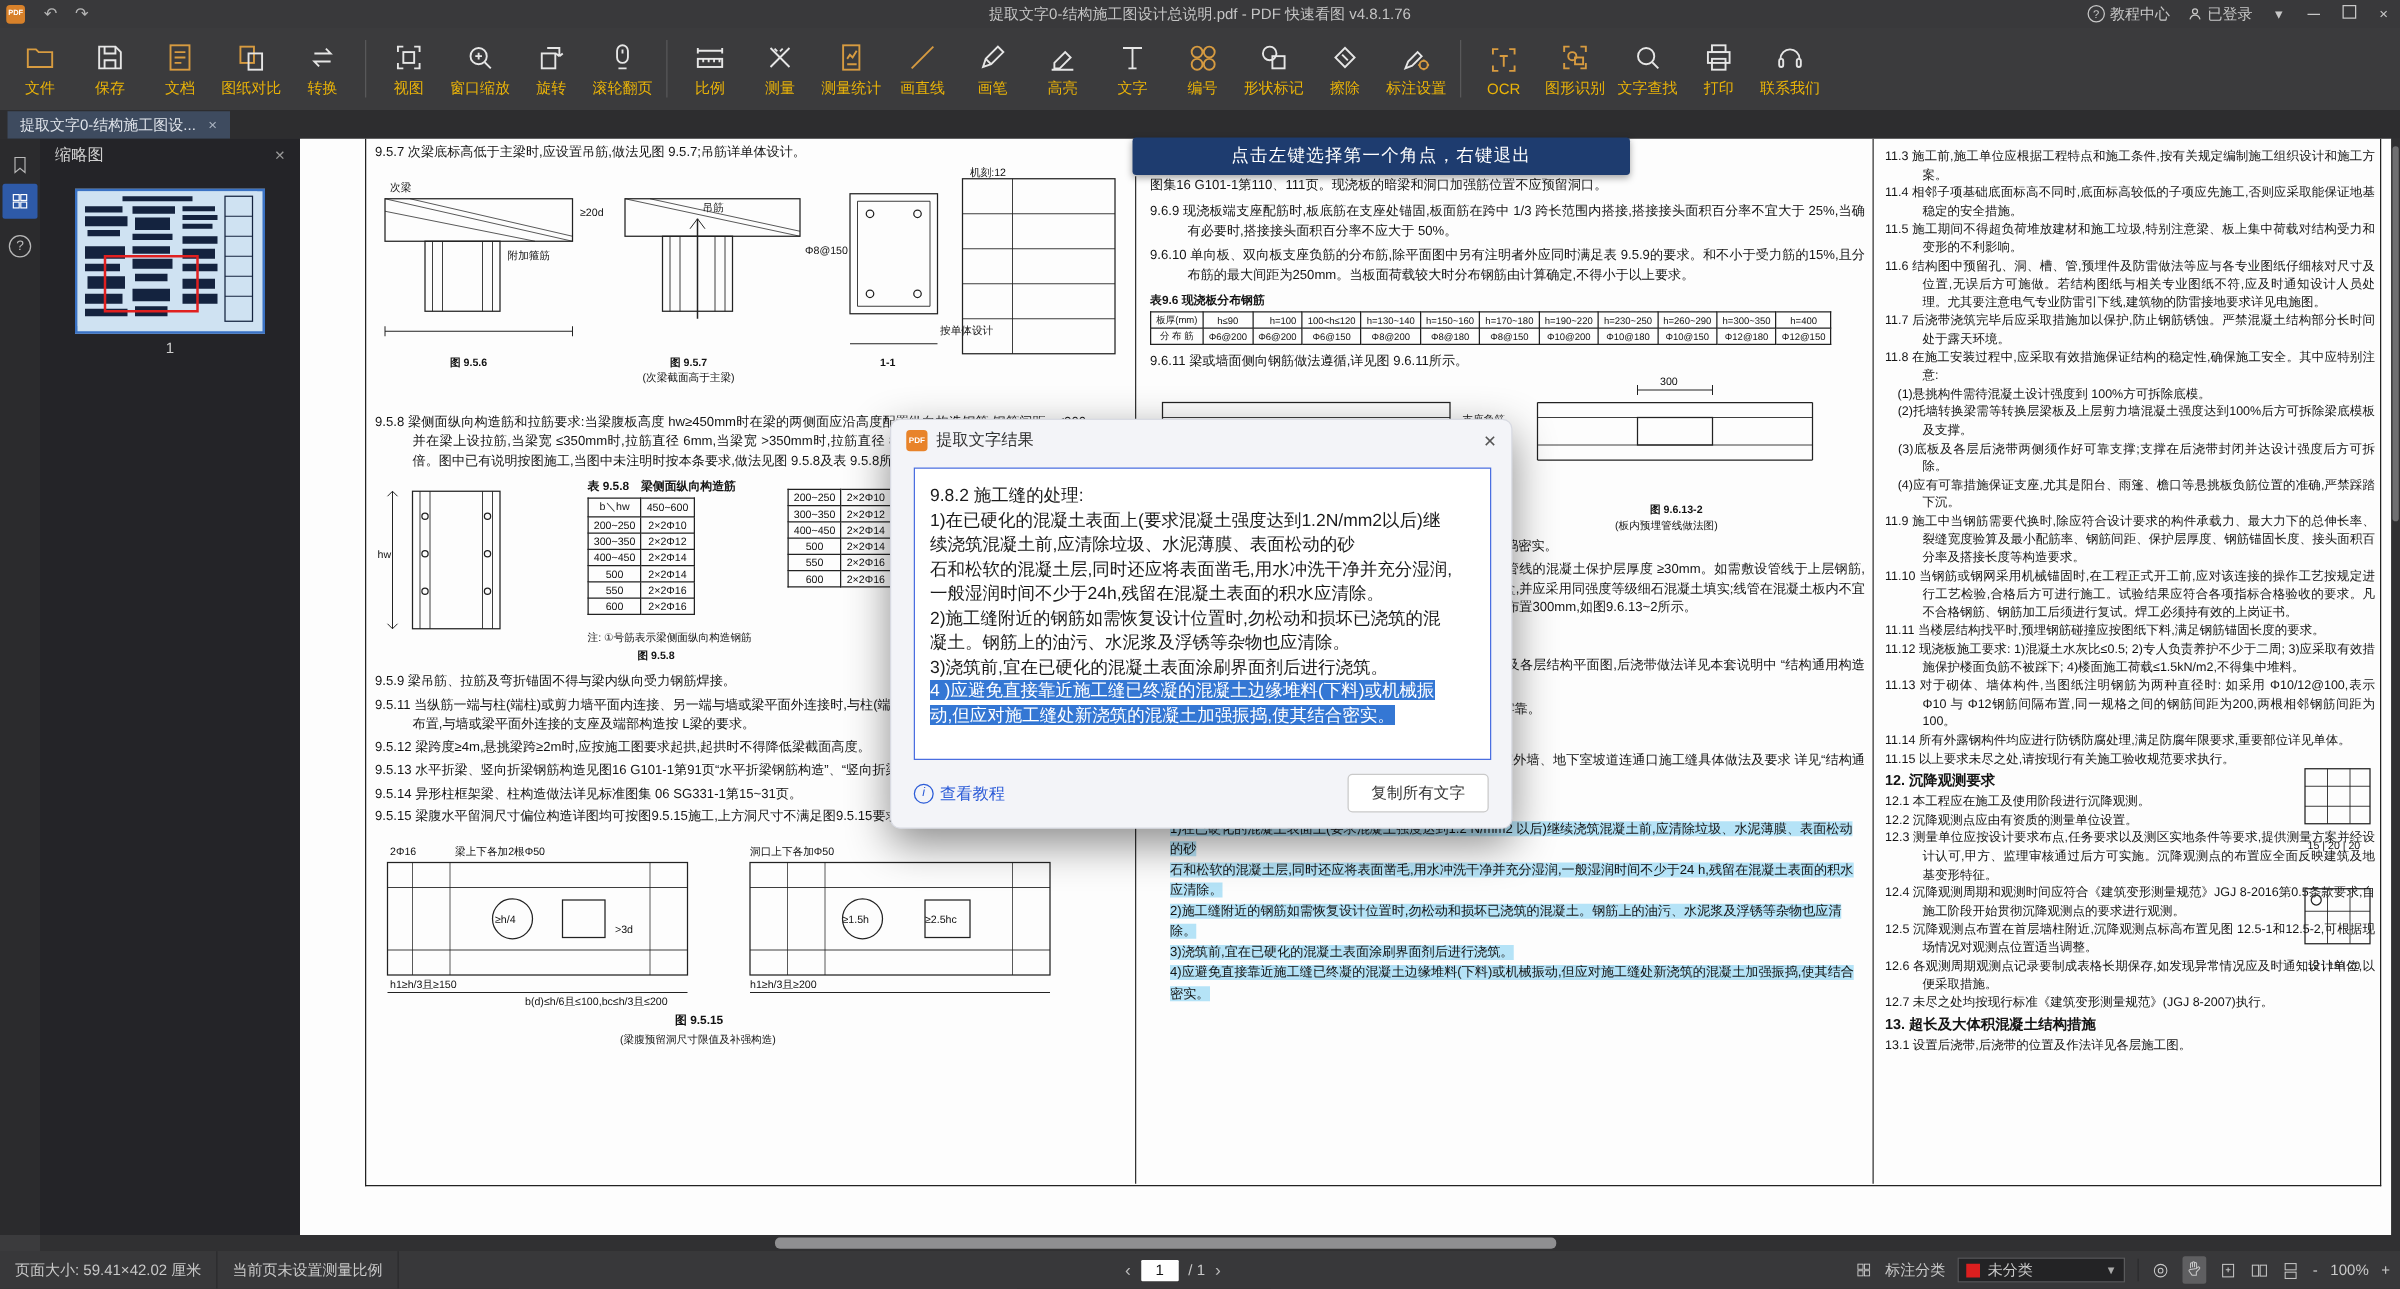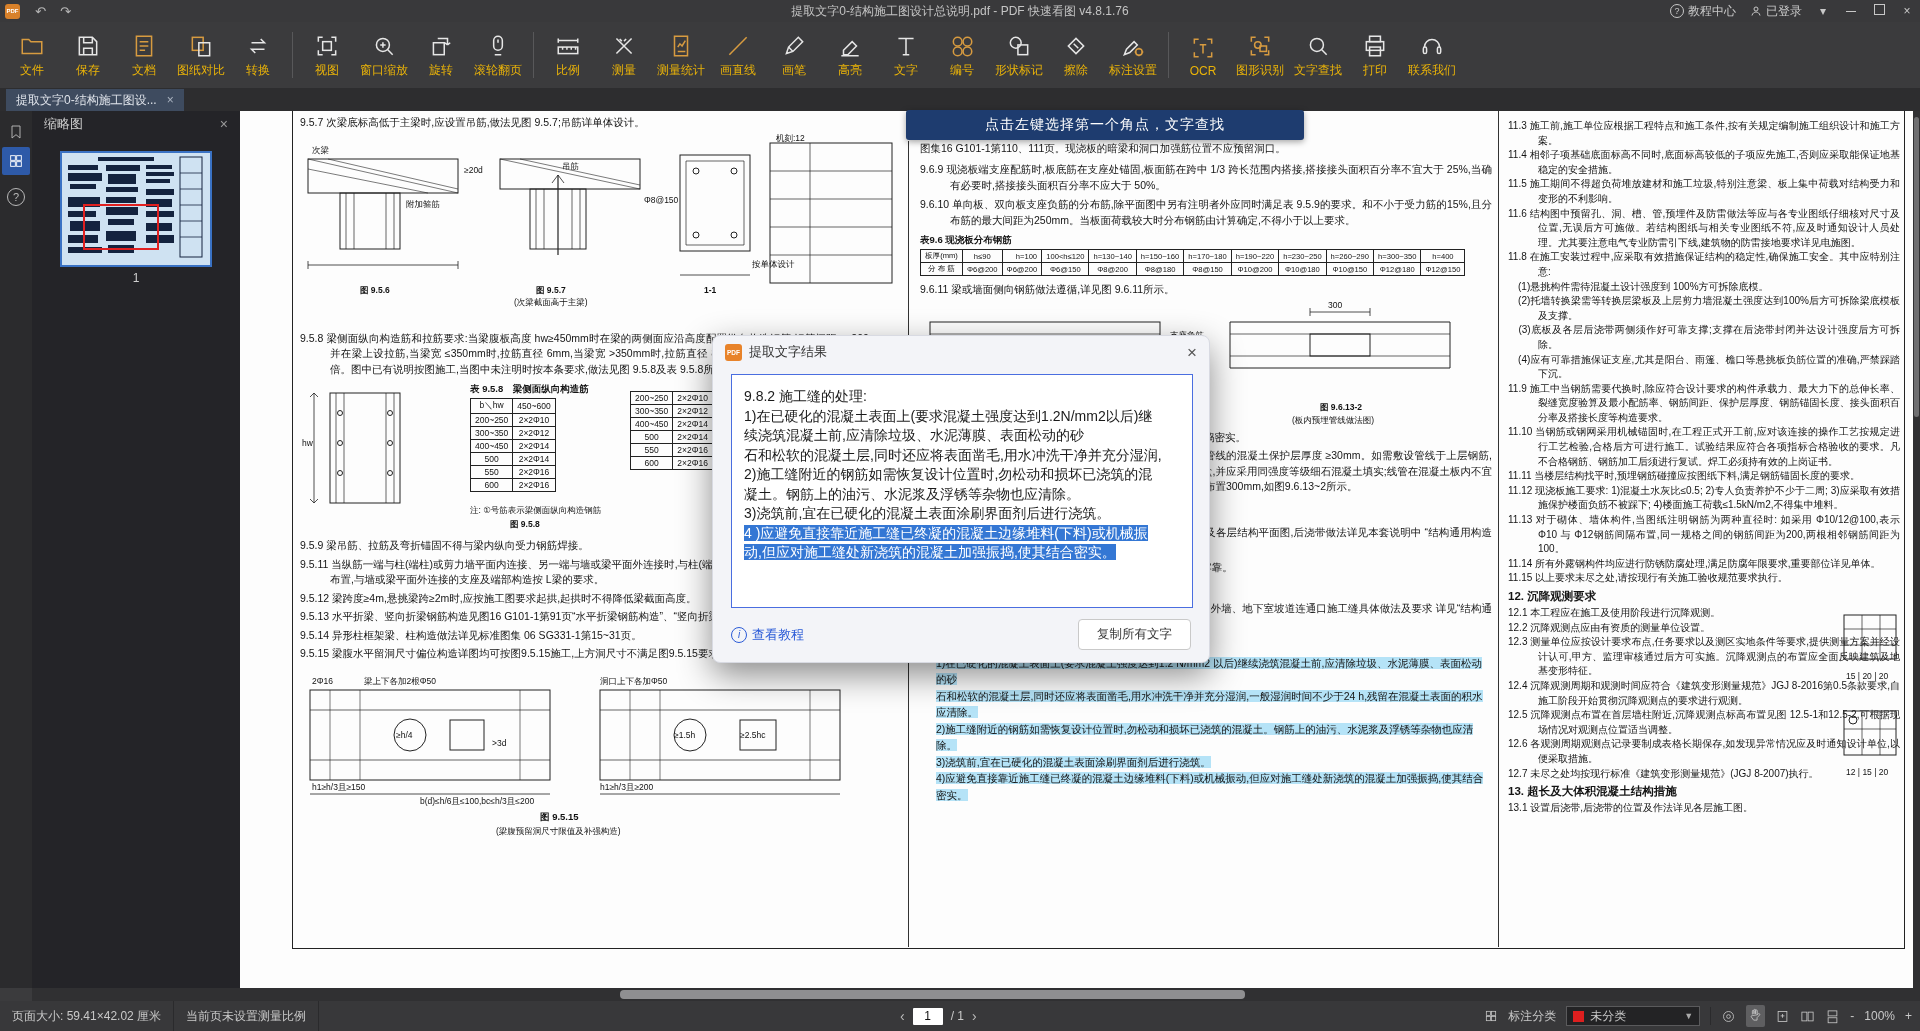--- a/index.html
+++ b/index.html
@@ -669,20 +669,21 @@
           <div class="hlline" style="padding-left:16px;"><span class="hl">4)应避免直接靠近施工缝已终凝的混凝土边缘堆料(下料)或机械振动,但应对施工缝处新浇筑的混凝土加强振捣,使其结合密实。</span></div>
         </div>
     </div>
 
     <div class="dcol" style="left:1268px;width:392px;top:8px;">
       <div>
           <div class="p hang" style="font-size:10px;line-height:14.6px;">11.3  施工前,施工单位应根据工程特点和施工条件,按有关规定编制施工组织设计和施工方案。</div>
           <div class="p hang" style="font-size:10px;line-height:14.6px;">11.4  相邻子项基础底面标高不同时,底面标高较低的子项应先施工,否则应采取能保证地基稳定的安全措施。</div>
           <div class="p hang" style="font-size:10px;line-height:14.6px;">11.5  施工期间不得超负荷堆放建材和施工垃圾,特别注意梁、板上集中荷载对结构受力和变形的不利影响。</div>
           <div class="p hang" style="font-size:10px;line-height:14.6px;">11.6  结构图中预留孔、洞、槽、管,预埋件及防雷做法等应与各专业图纸仔细核对尺寸及位置,无误后方可施做。若结构图纸与相关专业图纸不符,应及时通知设计人员处理。尤其要注意电气专业防雷引下线,建筑物的防雷接地要求详见电施图。</div>
+          <div class="p hang" style="font-size:10px;line-height:14.6px;">11.7  后浇带浇筑完毕后应采取措施加以保护,防止钢筋锈蚀。严禁混凝土结构部分长时间处于露天环境。</div>
           <div class="p hang" style="font-size:10px;line-height:14.6px;">11.8  在施工安装过程中,应采取有效措施保证结构的稳定性,确保施工安全。其中应特别注意:</div>
           <div class="p hang" style="font-size:10px;line-height:14.6px;">　(1)悬挑构件需待混凝土设计强度到 100%方可拆除底模。</div>
           <div class="p hang" style="font-size:10px;line-height:14.6px;">　(2)托墙转换梁需等转换层梁板及上层剪力墙混凝土强度达到100%后方可拆除梁底模板及支撑。</div>
           <div class="p hang" style="font-size:10px;line-height:14.6px;">　(3)底板及各层后浇带两侧须作好可靠支撑;支撑在后浇带封闭并达设计强度后方可拆除。</div>
           <div class="p hang" style="font-size:10px;line-height:14.6px;">　(4)应有可靠措施保证支座,尤其是阳台、雨篷、檐口等悬挑板负筋位置的准确,严禁踩踏下沉。</div>
           <div class="p hang" style="font-size:10px;line-height:14.6px;">11.9  施工中当钢筋需要代换时,除应符合设计要求的构件承载力、最大力下的总伸长率、裂缝宽度验算及最小配筋率、钢筋间距、保护层厚度、钢筋锚固长度、接头面积百分率及搭接长度等构造要求。</div>
           <div class="p hang" style="font-size:10px;line-height:14.6px;">11.10  当钢筋或钢网采用机械锚固时,在工程正式开工前,应对该连接的操作工艺按规定进行工艺检验,合格后方可进行施工。试验结果应符合各项指标合格验收的要求。凡不合格钢筋、钢筋加工后须进行复试。焊工必须持有效的上岗证书。</div>
           <div class="p hang" style="font-size:10px;line-height:14.6px;">11.11  当楼层结构找平时,预埋钢筋碰撞应按图纸下料,满足钢筋锚固长度的要求。</div>
           <div class="p hang" style="font-size:10px;line-height:14.6px;">11.12  现浇板施工要求: 1)混凝土水灰比≤0.5; 2)专人负责养护不少于二周; 3)应采取有效措施保护楼面负筋不被踩下; 4)楼面施工荷载≤1.5kN/m2,不得集中堆料。</div>
           <div class="p hang" style="font-size:10px;line-height:14.6px;">11.13  对于砌体、墙体构件,当图纸注明钢筋为两种直径时: 如采用 Φ10/12@100,表示 Φ10 与 Φ12钢筋间隔布置,同一规格之间的钢筋间距为200,两根相邻钢筋间距为100。</div>
@@ -716,35 +717,36 @@
       <svg width="60" height="58" viewBox="0 0 60 58">
           <rect x="4" y="4" width="52" height="44"></rect>
           <path d="M4 22h52M22 4v44M40 4v44" stroke-width="0.7"></path>
           <circle cx="13" cy="13" r="4"></circle>
         </svg>
       <span class="lbl" style="left:6px;top:60px;">12 | 15 | 20</span>
     </div>
   </div>
 
   <div class="banner">
-    <span>点击左键选择第一个角点，文字查找</span>
+    <span>点击左键选择第一个角点，右键退出</span>
   </div>
 
   <div class="dialog">
     <div class="dlg-head">
       <div class="dlg-icon">PDF</div>
       <div class="dlg-title">提取文字结果</div>
       <div class="dlg-close">×</div>
     </div>
     <div class="dlg-panel">
       <div>
           <div class="dlg-line">9.8.2 施工缝的处理:</div>
           <div class="dlg-line">1)在已硬化的混凝土表面上(要求混凝土强度达到1.2N/mm2以后)继</div>
           <div class="dlg-line">续浇筑混凝土前,应清除垃圾、水泥薄膜、表面松动的砂</div>
           <div class="dlg-line">石和松软的混凝土层,同时还应将表面凿毛,用水冲洗干净并充分湿润,</div>
+          <div class="dlg-line">一般湿润时间不少于24h,残留在混凝土表面的积水应清除。</div>
           <div class="dlg-line">2)施工缝附近的钢筋如需恢复设计位置时,勿松动和损坏已浇筑的混</div>
           <div class="dlg-line">凝土。钢筋上的油污、水泥浆及浮锈等杂物也应清除。</div>
           <div class="dlg-line">3)浇筑前,宜在已硬化的混凝土表面涂刷界面剂后进行浇筑。</div>
         </div>
       <div>
           <div class="dlg-line"><span class="sel">4 )应避免直接靠近施工缝已终凝的混凝土边缘堆料(下料)或机械振</span></div>
           <div class="dlg-line"><span class="sel">动,但应对施工缝处新浇筑的混凝土加强振捣,使其结合密实。</span></div>
         </div>
     </div>
     <div class="dlg-foot">

